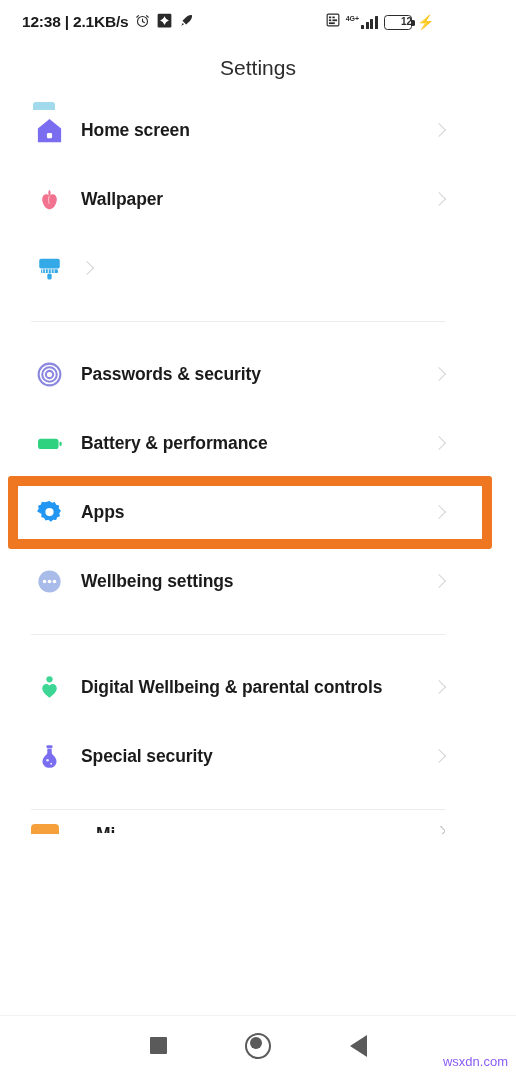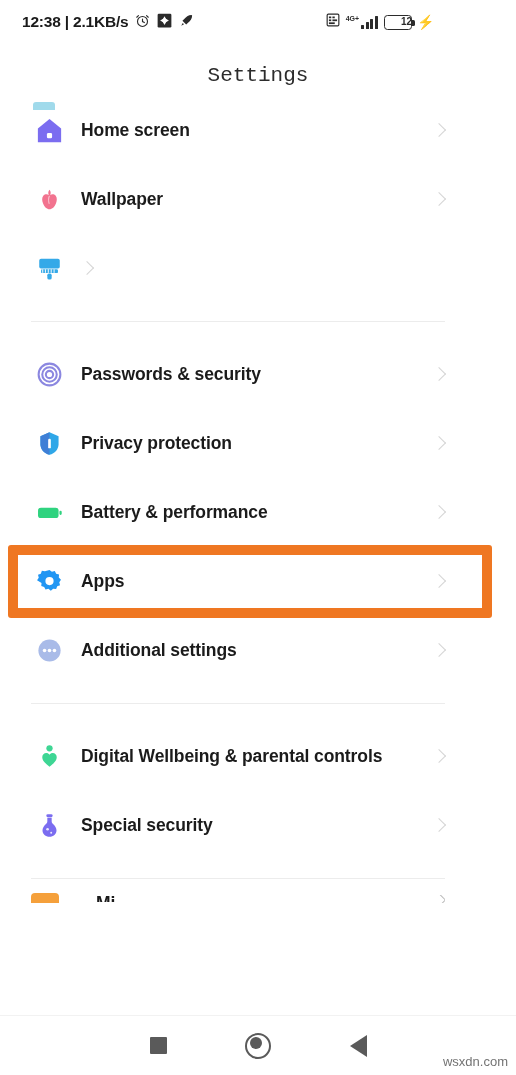--- a/index.html
+++ b/index.html
@@ -112,22 +112,21 @@
 
   
   .page-title {
     position: absolute;
     top: 56px;
     left: 0;
     width: 516px;
     text-align: center;
     font-size: 21px;
     color: #2c2c2c;
-    font-family: Liberation Mono, monospace;
-    margin-top: 8px;
+    font-family: Liberation Sans, sans-serif;
   }
 
   
   .content {
     position: absolute;
     top: 96px;
     left: 0;
     width: 476px;
     height: 920px;
   }
@@ -308,21 +307,21 @@
     border-top: 11px solid transparent;
     border-bottom: 11px solid transparent;
     border-right: 17px solid #5a5a5a;
   }
 
   .watermark {
     position: absolute;
     right: 8px;
     bottom: 6px;
     font-size: 13px;
-    color: #737373;
+    color: #8b5cf6;
     font-family: "Liberation Sans", sans-serif;
   }
 </style>
 </head>
 <body>
 
 <div class="statusbar">
   <div class="sb-left">
     <span class="sb-clock">12:38 | 2.1KB/s</span>
     <span class="icon-alarm">
@@ -425,31 +424,20 @@
       <svg width="29" height="29" viewBox="0 0 24 24">
         <circle cx="12" cy="12" r="9" fill="none" stroke="#8b87e0" stroke-width="1.7"></circle>
         <circle cx="12" cy="12" r="6" fill="none" stroke="#8b87e0" stroke-width="1.7"></circle>
         <circle cx="12" cy="12" r="3" fill="none" stroke="#8b87e0" stroke-width="1.7"></circle>
       </svg>
     </span>
     <span class="row-label">Passwords &amp; security</span>
     <span class="chev"></span>
   </div>
 
-  <div class="row">
-    <span class="row-icon">
-      <svg width="29" height="29" viewBox="0 0 24 24">
-        <path d="M12 2.6 4.5 6v6.6c0 4.2 3.1 7.6 7.5 8.8 4.4-1.2 7.5-4.6 7.5-8.8V6z" fill="#2fa7e8"></path>
-        <path d="M12 2.6 4.5 6v6.6c0 4.2 3.1 7.6 7.5 8.8z" fill="#3f7fd6"></path>
-        <rect x="10.9" y="8" width="2.2" height="8" rx="1" fill="#ffffff"></rect>
-      </svg>
-    </span>
-    <span class="row-label">Privacy protection</span>
-    <span class="chev"></span>
-  </div>
 
   <div class="row">
     <span class="row-icon">
       <svg width="29" height="29" viewBox="0 0 24 24">
         <rect x="2.5" y="8" width="17" height="8.6" rx="2.4" fill="#2fd37f"></rect>
         <rect x="20.2" y="10.6" width="1.9" height="3.4" rx="0.9" fill="#2fd37f"></rect>
       </svg>
     </span>
     <span class="row-label">Battery &amp; performance</span>
     <span class="chev"></span>
@@ -471,21 +459,21 @@
 
   <div class="row">
     <span class="row-icon">
       <svg width="29" height="29" viewBox="0 0 24 24">
         <circle cx="12" cy="12" r="9.2" fill="#a9bbe8"></circle>
         <circle cx="7.9" cy="12" r="1.5" fill="#ffffff"></circle>
         <circle cx="12" cy="12" r="1.5" fill="#ffffff"></circle>
         <circle cx="16.1" cy="12" r="1.5" fill="#ffffff"></circle>
       </svg>
     </span>
-    <span class="row-label">Additional settings</span>
+    <span class="row-label">Wellbeing settings</span>
     <span class="chev"></span>
   </div>
 
   <div class="sec-space-top"></div>
   <div class="divider"></div>
   <div class="sec-space-bot"></div>
 
   <div class="row">
     <span class="row-icon">
       <svg width="29" height="29" viewBox="0 0 24 24">

